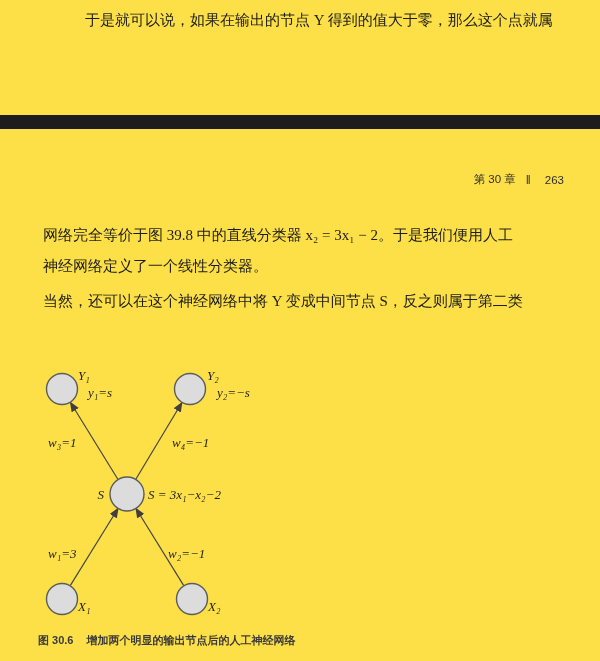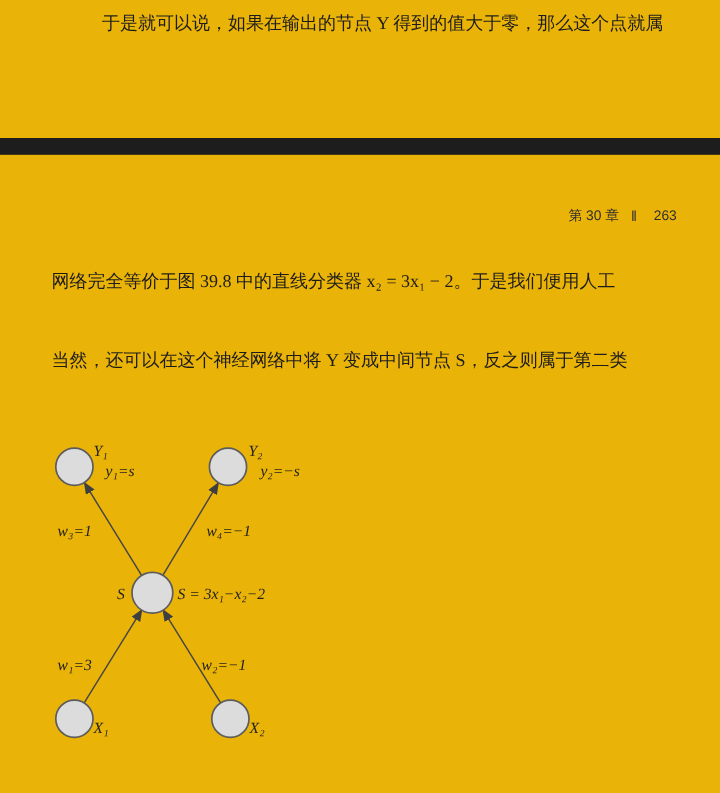--- a/index.html
+++ b/index.html
@@ -1,21 +1,21 @@
 <!DOCTYPE html>
 <html><head>
 <meta charset="utf-8">
 <style>
   * { margin: 0; padding: 0; box-sizing: border-box; }
   html, body { background: #ffffff; }
   .page {
     position: relative;
     width: 600px;
     height: 661px;
-    background: #eab308;
+    background: #fde047;
     overflow: hidden;
     font-family: "Liberation Serif", "DejaVu Serif", serif;
     color: #1c1c1c;
   }
   .text-line { white-space: nowrap; }
   .prev-fragment {
     position: absolute;
     left: 85px;
     top: 5px;
     font-size: 15px;
@@ -86,20 +86,21 @@
   <div class="page-break-bar"></div>
 
   <div class="running-header">
     <span class="chapter">第 30 章</span>
     <span class="sep">‖</span>
     <span class="page-num">263</span>
   </div>
 
   <div class="para para-1">
     <div class="text-line">网络完全等价于图 39.8 中的直线分类器 x₂ = 3x₁ − 2。于是我们便用人工</div>
+    <div class="text-line">神经网络定义了一个线性分类器。</div>
   </div>
 
   <div class="para para-2">
     <div class="text-line">当然，还可以在这个神经网络中将 Y 变成中间节点 S，反之则属于第二类</div>
   </div>
 
   <svg class="diagram" width="320" height="270" viewBox="0 0 320 270">
     <defs>
       <marker id="arrow" markerWidth="9" markerHeight="7" refX="7.5" refY="3.5" orient="auto">
         <path d="M0,0 L8.5,3.5 L0,7 Z" fill="#3f3f3f"></path>
@@ -125,14 +126,18 @@
     <text x="118" y="141">S = 3x₁−x₂−2</text>
     <text x="48" y="253">X₁</text>
     <text x="178" y="253">X₂</text>
 
     <text x="18" y="89">w₃=1</text>
     <text x="142" y="89">w₄=−1</text>
     <text x="18" y="200">w₁=3</text>
     <text x="138" y="200">w₂=−1</text>
   </svg>
 
+  <div class="figure-caption">
+    <span class="fig-num">图 30.6</span>
+    <span>增加两个明显的输出节点后的人工神经网络</span>
+  </div>
 
 </div>
 
 </body></html>

